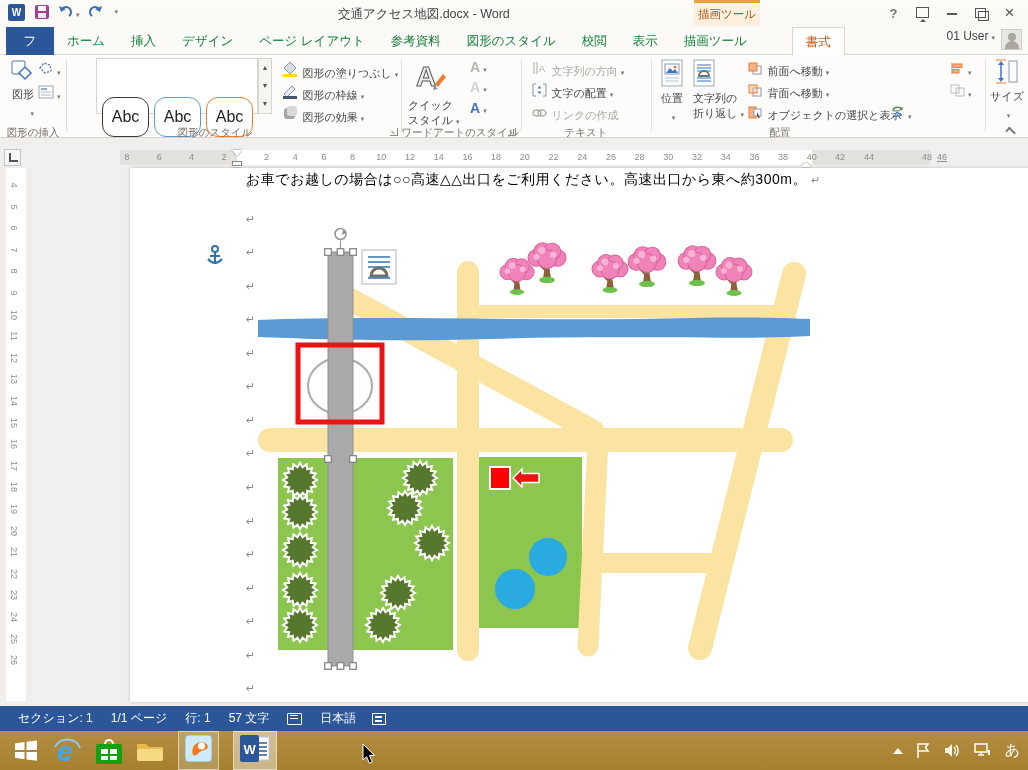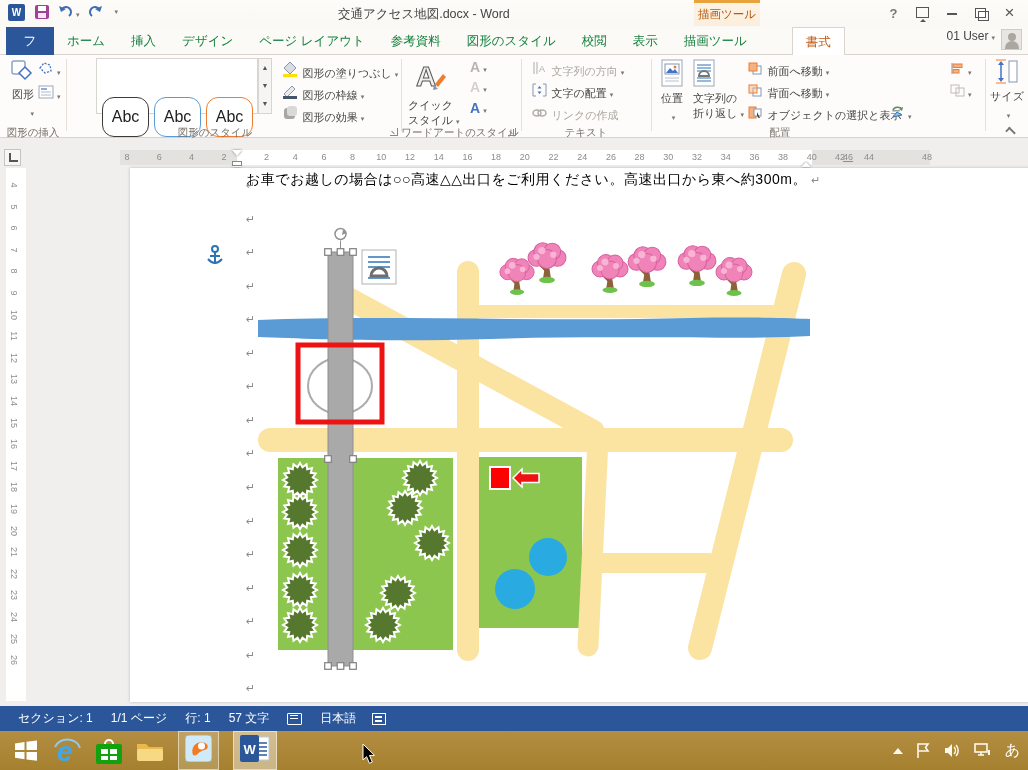--- a/index.html
+++ b/index.html
@@ -336,21 +336,21 @@
   <span class="collapse"></span>
 </div>
 
 <div id="corner-box"></div>
 <div class="hruler hr-gray" style="left:120px;width:117px"></div>
 <div class="hruler hr-white" style="left:237px;width:575px"></div>
 <div class="hruler hr-gray" style="left:812px;width:118px"></div>
 <div id="hnums">
   <span class="hnums-run"><span class="hnum" style="position: absolute; left: 127px;">8</span><span class="hnum" style="position: absolute; left: 159.3px;">6</span><span class="hnum" style="position: absolute; left: 191.6px;">4</span><span class="hnum" style="position: absolute; left: 223.9px;">2</span></span>
   <span class="hnums-run"><span class="hnum" style="position: absolute; left: 266.5px;">2</span><span class="hnum" style="position: absolute; left: 295.2px;">4</span><span class="hnum" style="position: absolute; left: 323.9px;">6</span><span class="hnum" style="position: absolute; left: 352.6px;">8</span><span class="hnum" style="position: absolute; left: 381.3px;">10</span><span class="hnum" style="position: absolute; left: 410px;">12</span><span class="hnum" style="position: absolute; left: 438.7px;">14</span><span class="hnum" style="position: absolute; left: 467.4px;">16</span><span class="hnum" style="position: absolute; left: 496.1px;">18</span><span class="hnum" style="position: absolute; left: 524.8px;">20</span><span class="hnum" style="position: absolute; left: 553.5px;">22</span><span class="hnum" style="position: absolute; left: 582.2px;">24</span><span class="hnum" style="position: absolute; left: 610.9px;">26</span><span class="hnum" style="position: absolute; left: 639.6px;">28</span><span class="hnum" style="position: absolute; left: 668.3px;">30</span><span class="hnum" style="position: absolute; left: 697px;">32</span><span class="hnum" style="position: absolute; left: 725.7px;">34</span><span class="hnum" style="position: absolute; left: 754.4px;">36</span><span class="hnum" style="position: absolute; left: 783.1px;">38</span><span class="hnum" style="position: absolute; left: 811.8px;">40</span></span>
-  <span class="hnums-run"><span class="hnum" style="position: absolute; left: 840px;">42</span><span class="hnum" style="position: absolute; left: 869px;">44</span><span class="hnum" style="position: absolute; left: 848px; text-decoration: underline;">46</span><span class="hnum" style="position: absolute; left: 927px;">48</span></span>
+  <span class="hnums-run"><span class="hnum" style="position: absolute; left: 840px;">42</span><span class="hnum" style="position: absolute; left: 869px;">44</span><span class="hnum" style="position: absolute; left: 942px; text-decoration: underline;">46</span><span class="hnum" style="position: absolute; left: 927px;">48</span></span>
 </div>
 <span class="indent-first"></span>
 <span class="indent-hang"></span>
 <span class="indent-box"></span>
 <span class="indent-right"></span>
 <div class="vruler"></div>
 <div id="vnums">
   <span><span class="vnum" style="position: absolute; left: 7px; top: 180px;">4</span><span class="vnum" style="position: absolute; left: 7px; top: 201.6px;">5</span><span class="vnum" style="position: absolute; left: 7px; top: 223.2px;">6</span><span class="vnum" style="position: absolute; left: 7px; top: 244.8px;">7</span><span class="vnum" style="position: absolute; left: 7px; top: 266.4px;">8</span><span class="vnum" style="position: absolute; left: 7px; top: 288px;">9</span><span class="vnum" style="position: absolute; left: 7px; top: 309.6px;">10</span><span class="vnum" style="position: absolute; left: 7px; top: 331.2px;">11</span><span class="vnum" style="position: absolute; left: 7px; top: 352.8px;">12</span><span class="vnum" style="position: absolute; left: 7px; top: 374.4px;">13</span><span class="vnum" style="position: absolute; left: 7px; top: 396px;">14</span><span class="vnum" style="position: absolute; left: 7px; top: 417.6px;">15</span><span class="vnum" style="position: absolute; left: 7px; top: 439.2px;">16</span><span class="vnum" style="position: absolute; left: 7px; top: 460.8px;">17</span><span class="vnum" style="position: absolute; left: 7px; top: 482.4px;">18</span><span class="vnum" style="position: absolute; left: 7px; top: 504px;">19</span><span class="vnum" style="position: absolute; left: 7px; top: 525.6px;">20</span><span class="vnum" style="position: absolute; left: 7px; top: 547.2px;">21</span><span class="vnum" style="position: absolute; left: 7px; top: 568.8px;">22</span><span class="vnum" style="position: absolute; left: 7px; top: 590.4px;">23</span><span class="vnum" style="position: absolute; left: 7px; top: 612px;">24</span><span class="vnum" style="position: absolute; left: 7px; top: 633.6px;">25</span><span class="vnum" style="position: absolute; left: 7px; top: 655.2px;">26</span></span>
 </div>
 

